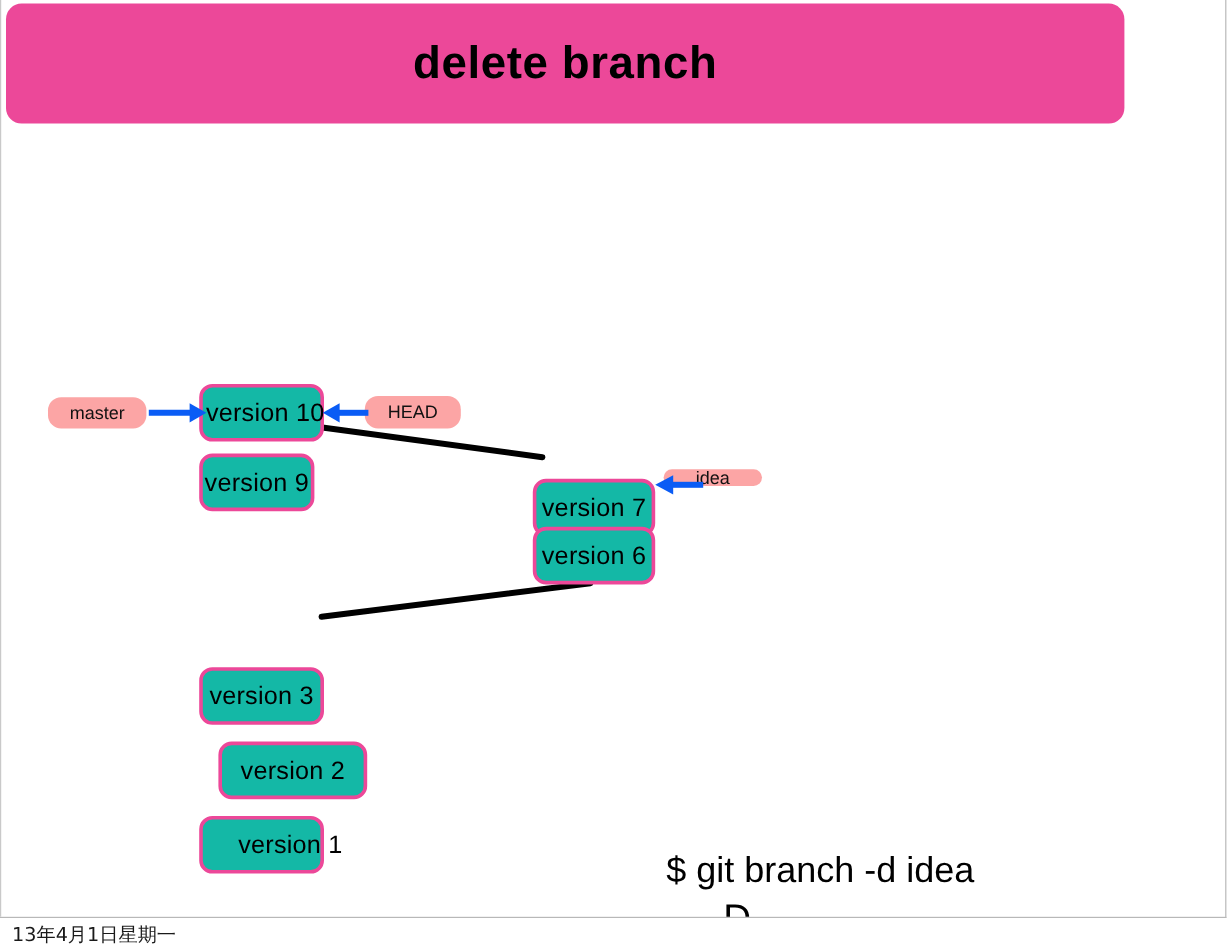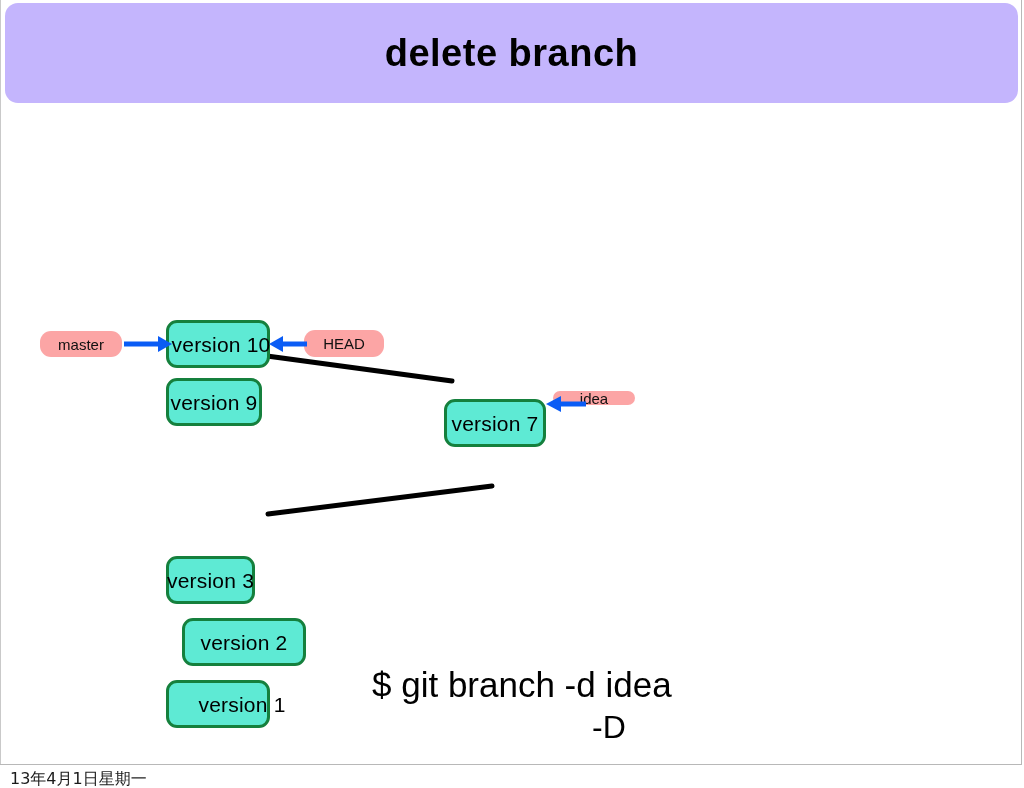--- a/index.html
+++ b/index.html
@@ -36,23 +36,23 @@
     width: 1px;
     height: 766px;
     background: #c9c9c9;
   }
 
   
   #title-banner {
     position: absolute;
     left: 5px;
     top: 3px;
-    width: 1013px;
+    width: 932px;
     height: 100px;
-    background: #c4b5fd;
+    background: #ec4899;
     border-radius: 13px;
     box-sizing: border-box;
   }
   #title-text {
     position: absolute;
     left: 0;
     top: 0;
     width: 100%;
     height: 100%;
     display: flex;
@@ -61,22 +61,22 @@
     color: #000000;
     font-size: 38px;
     font-weight: bold;
     letter-spacing: 0.5px;
     font-family: "Liberation Sans", sans-serif;
   }
 
   
   .commit-box {
     position: absolute;
-    background: #5eead4;
-    border: 3px solid #15803d;
+    background: #14b8a6;
+    border: 3px solid #ec4899;
     border-radius: 11px;
     box-sizing: border-box;
     display: flex;
     align-items: center;
     justify-content: center;
     font-size: 21px;
     color: #000000;
     white-space: nowrap;
     z-index: 4;
     font-family: "Liberation Sans", sans-serif;
@@ -127,26 +127,27 @@
 
   
   #command-block {
     position: absolute;
     left: 372px;
     top: 663px;
     width: 440px;
     z-index: 6;
   }
   #command-line-1 {
-    font-size: 35px;
-    color: #000000;
-    text-align: left;
+    font-size: 30px;
+    color: #000000;
+    text-align: right;
     white-space: nowrap;
     line-height: 1.25;
     font-family: "Liberation Sans", sans-serif;
+    margin-top: 44px;
   }
   #command-line-2 {
     font-size: 32px;
     color: #000000;
     text-align: left;
     padding-left: 220px;
     white-space: nowrap;
     line-height: 1.25;
     font-family: "Liberation Sans", sans-serif;
   }
@@ -179,32 +180,35 @@
 
     <line x1="268" y1="514" x2="492" y2="486" stroke="#000000" stroke-width="5" stroke-linecap="round"></line>
   </svg>
 
   <div class="commit-box overflow" style="left:166px; top:320px; width:104px; height:48px;">
     <span class="commit-label">version 10</span>
   </div>
   <div class="commit-box" style="left:166px; top:378px; width:96px; height:48px;">
     <span class="commit-label">version 9</span>
   </div>
-  <div class="commit-box" style="left:166px; top:556px; width:89px; height:48px;">
+  <div class="commit-box" style="left:166px; top:556px; width:104px; height:48px;">
     <span class="commit-label">version 3</span>
   </div>
   <div class="commit-box" style="left:182px; top:618px; width:124px; height:48px;">
     <span class="commit-label">version 2</span>
   </div>
   <div class="commit-box" style="left:166px; top:680px; width:104px; height:48px;padding-left:48px;">
     <span class="commit-label">version 1</span>
   </div>
 
   <div class="commit-box" style="left:444px; top:380px; width:102px; height:48px;margin-top:19px;">
     <span class="commit-label">version 7</span>
+  </div>
+  <div class="commit-box" style="left:444px; top:439px; width:102px; height:48px;">
+    <span class="commit-label">version 6</span>
   </div>
 
   <div class="pointer-chip" style="left:40px; top:331px; width:82px; height:26px;">
     <span>master</span>
   </div>
   <svg class="arrow-svg" style="left:124px; top:334px; width:48px; height:20px;" viewBox="0 0 48 20">
     <line x1="0" y1="10" x2="36" y2="10" stroke="#0a5cf5" stroke-width="5"></line>
     <polygon points="34,2 48,10 34,18" fill="#0a5cf5"></polygon>
   </svg>
 

